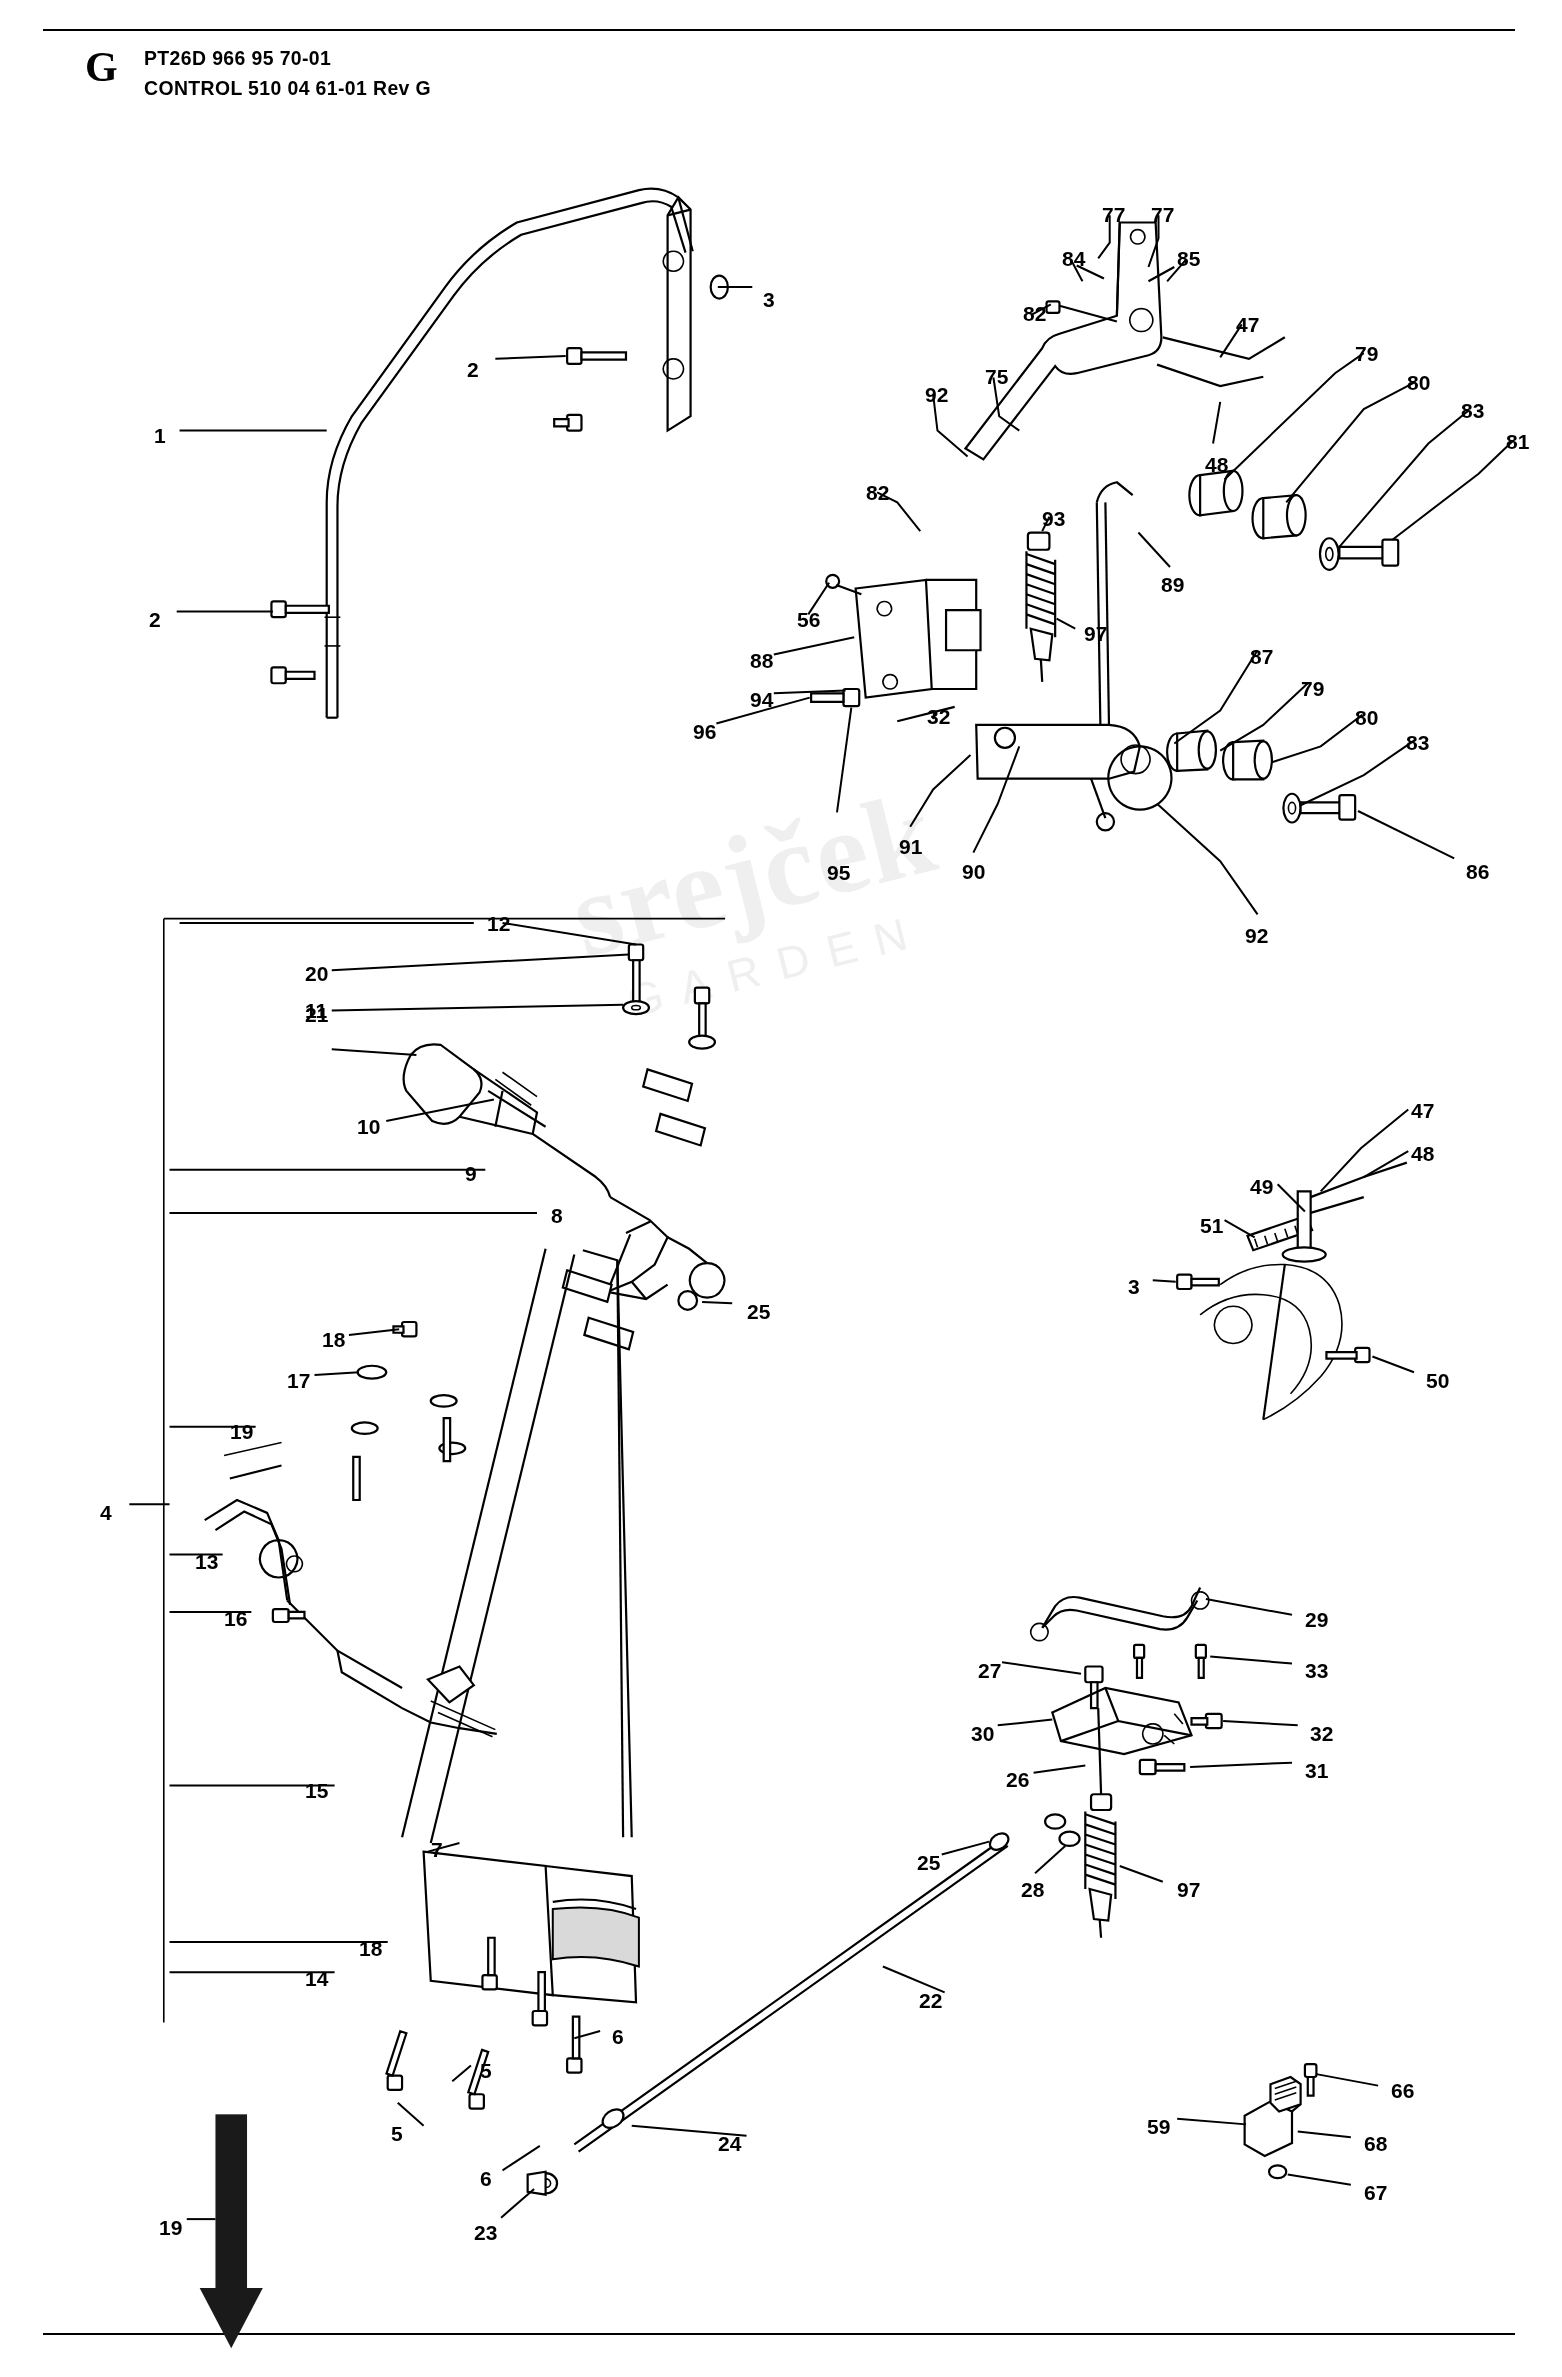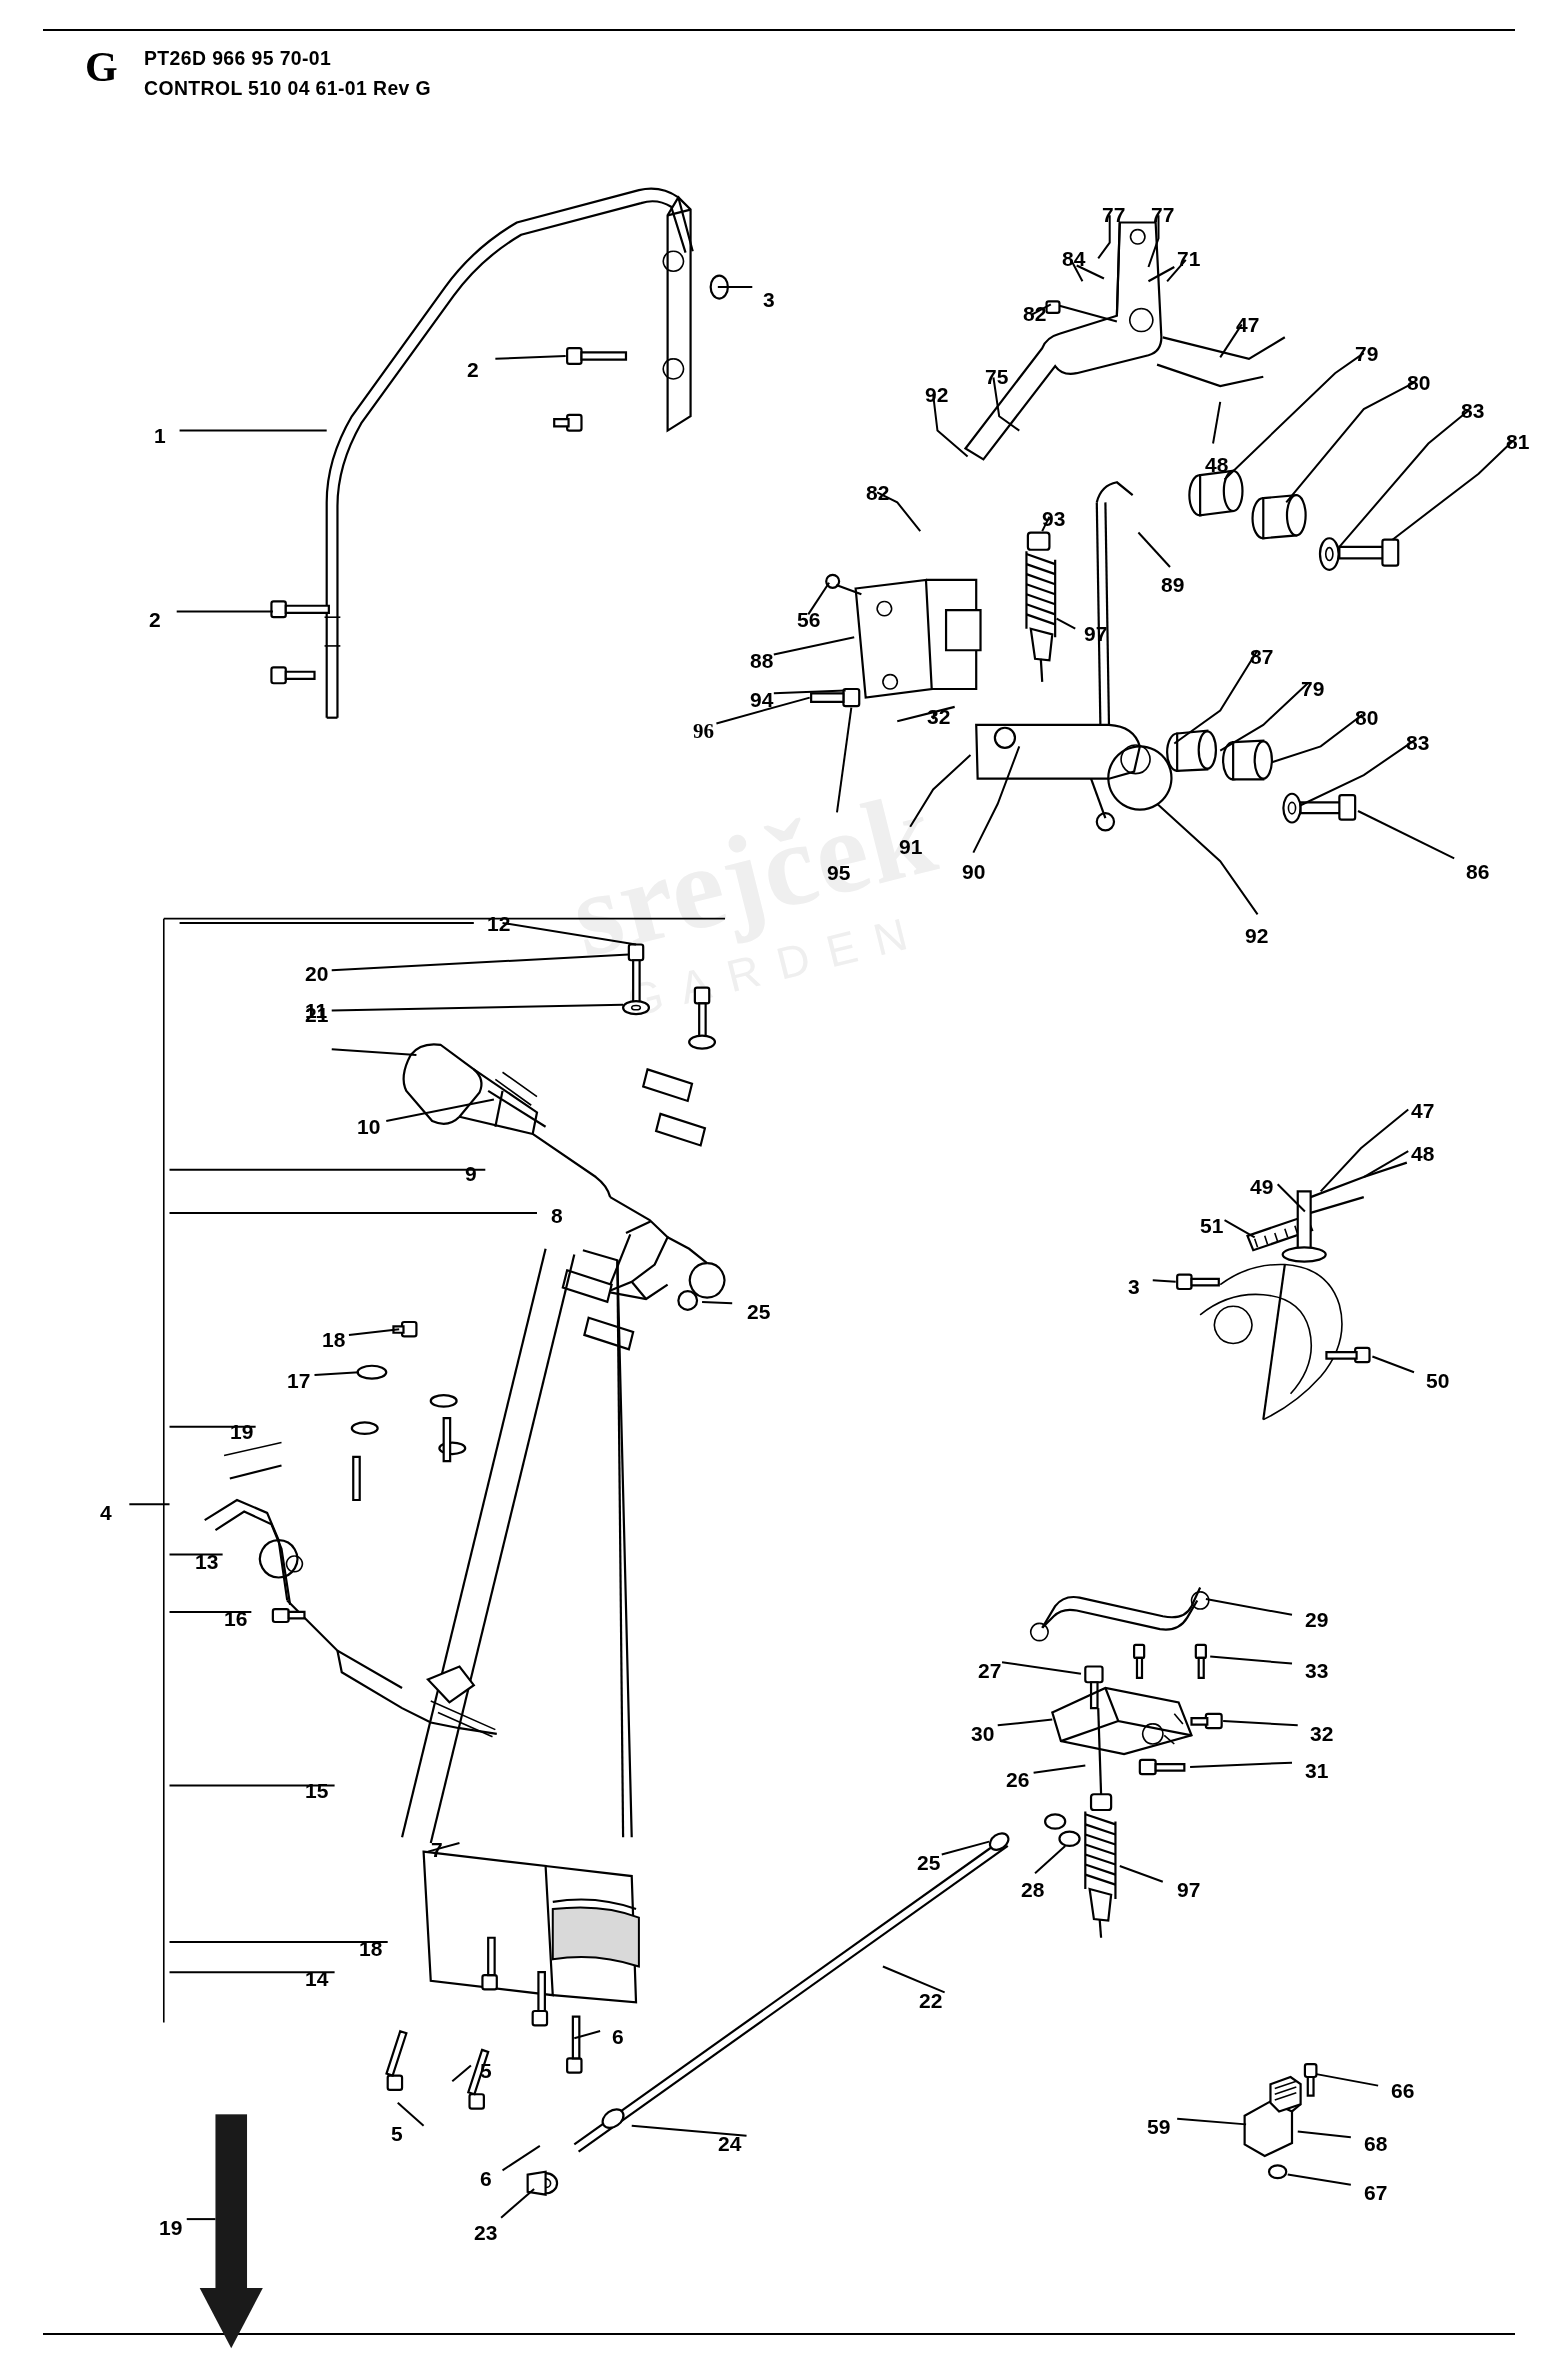--- a/index.html
+++ b/index.html
@@ -552,39 +552,39 @@
     </g>
   </svg>
 
   <div class="callout" style="left:154px; top:425px;">1</div>
   <div class="callout" style="left:467px; top:359px;">2</div>
   <div class="callout" style="left:763px; top:289px;">3</div>
   <div class="callout" style="left:149px; top:609px;">2</div>
   <div class="callout" style="left:1102px; top:204px;">77</div>
   <div class="callout" style="left:1151px; top:204px;">77</div>
   <div class="callout" style="left:1062px; top:248px;">84</div>
-  <div class="callout" style="left:1177px; top:248px;">71</div>
+  <div class="callout" style="left:1177px; top:248px;">85</div>
   <div class="callout" style="left:1023px; top:303px;">82</div>
   <div class="callout" style="left:1236px; top:314px;">47</div>
   <div class="callout" style="left:1355px; top:343px;">79</div>
   <div class="callout" style="left:925px; top:384px;">92</div>
   <div class="callout" style="left:985px; top:366px;">75</div>
   <div class="callout" style="left:1407px; top:372px;">80</div>
   <div class="callout" style="left:1205px; top:454px;">48</div>
   <div class="callout" style="left:1461px; top:400px;">83</div>
   <div class="callout" style="left:1506px; top:431px;">81</div>
   <div class="callout" style="left:866px; top:482px;">82</div>
   <div class="callout" style="left:1042px; top:508px;">93</div>
   <div class="callout" style="left:797px; top:609px;">56</div>
   <div class="callout" style="left:1161px; top:574px;">89</div>
   <div class="callout" style="left:750px; top:650px;">88</div>
   <div class="callout" style="left:1084px; top:623px;">97</div>
   <div class="callout" style="left:750px; top:689px;">94</div>
   <div class="callout" style="left:1250px; top:646px;">87</div>
-  <div class="callout" style="left:693px; top:721px;font-family:Liberation Serif, serif;">96</div>
+  <div class="callout" style="left:693px; top:721px;">96</div>
   <div class="callout" style="left:1301px; top:678px;">79</div>
   <div class="callout" style="left:927px; top:706px;">32</div>
   <div class="callout" style="left:1355px; top:707px;">80</div>
   <div class="callout" style="left:1406px; top:732px;">83</div>
   <div class="callout" style="left:827px; top:822px;margin-top:40px;">95</div>
   <div class="callout" style="left:899px; top:836px;">91</div>
   <div class="callout" style="left:962px; top:861px;">90</div>
   <div class="callout" style="left:1466px; top:861px;">86</div>
   <div class="callout" style="left:1245px; top:925px;">92</div>
   <div class="callout" style="left:487px; top:913px;">12</div>

